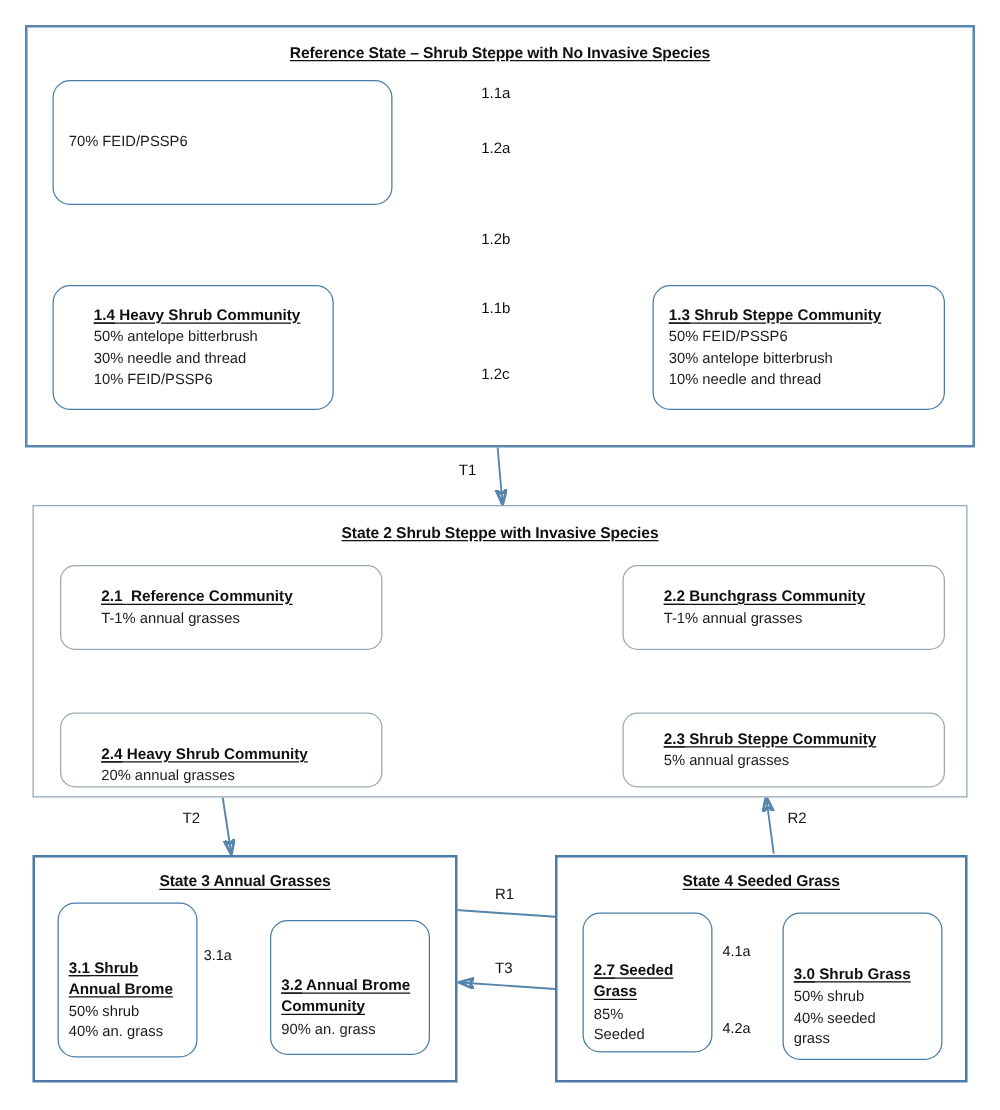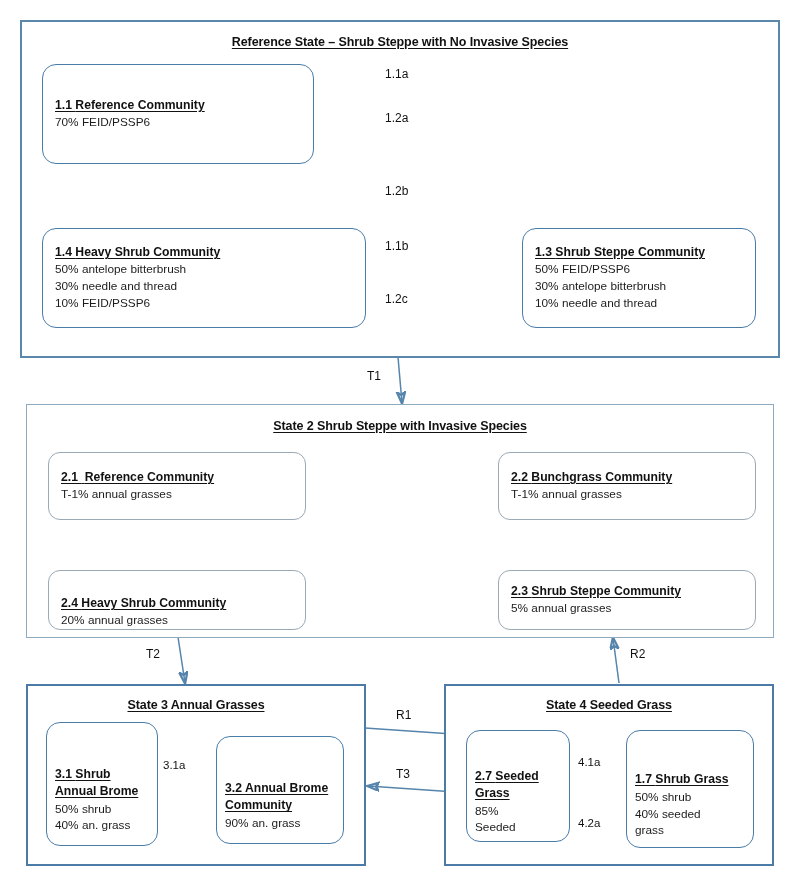--- a/index.html
+++ b/index.html
@@ -22,21 +22,21 @@
     text-decoration:underline;text-underline-offset:2px;
     color:#111;white-space:nowrap;
   }
 
   
   .comm{
     position:absolute;box-sizing:border-box;background:#fff;
     display:flex;flex-direction:column;justify-content:center;
   }
   .comm.blue{border:1.6px solid #4a7ca8;border-radius:14px;}
-  .comm.gray{border:1.1px solid #9aa9b4;border-radius:12px;}
+  .comm.gray{border:1.1px solid #9aa9b4;border-radius:12px;padding-left:20px;}
   .comm .pad{padding:0 12px;}
   .comm .hd{
     font-size:12.2px;font-weight:bold;color:#111;
     text-decoration:underline;text-underline-offset:2px;
     line-height:1.32;margin-bottom:1px;
   }
   .comm .hd .num{text-decoration:underline;}
   .comm .ln{font-size:11.8px;line-height:1.45;color:#1c1c1c;}
 
   
@@ -92,30 +92,26 @@
 
     <line x1="625" y1="845" x2="570" y2="829" marker-end="url(#ah)"></line>
   </svg>
 
   <div class="state-box state-1" style="left:20px;top:20px;width:760px;height:338px;">
     <div class="state-title" style="top:13px;">Reference State – Shrub Steppe with No Invasive Species</div>
   </div>
 
   <div class="comm blue" style="left:42px;top:64px;width:272px;height:100px;">
     <div class="pad">
-      <div class="hd">
-        <span class="num">1.1</span>
-        <span>Reference Community</span>
-      </div>
       <div class="ln">70% FEID/PSSP6</div>
     </div>
   </div>
 
 
-  <div class="comm blue" style="left:42px;top:228px;width:324px;height:100px;">
+  <div class="comm blue" style="left:42px;top:228px;width:225px;height:100px;padding-left:20px;">
     <div class="pad">
       <div class="hd">
         <span class="num">1.4</span>
         <span>Heavy Shrub Community</span>
       </div>
       <div class="ln">50% antelope bitterbrush</div>
       <div class="ln">30% needle and thread</div>
       <div class="ln">10% FEID/PSSP6</div>
     </div>
   </div>
@@ -225,21 +221,21 @@
         <span>Seeded Grass</span>
       </div>
       <div class="ln">85%</div>
       <div class="ln">Seeded</div>
     </div>
   </div>
 
   <div class="comm blue narrow" style="left:626px;top:730px;width:128px;height:118px;">
     <div class="pad" style="padding:0 8px;">
       <div class="hd">
-        <span class="num">1.7</span>
+        <span class="num">3.0</span>
         <span>Shrub Grass</span>
       </div>
       <div class="ln">50% shrub</div>
       <div class="ln">40% seeded</div>
       <div class="ln">grass</div>
     </div>
   </div>
 
   <div class="alabel small" style="left:578px;top:757px;">4.1a</div>
   <div class="alabel small" style="left:578px;top:818px;">4.2a</div>

